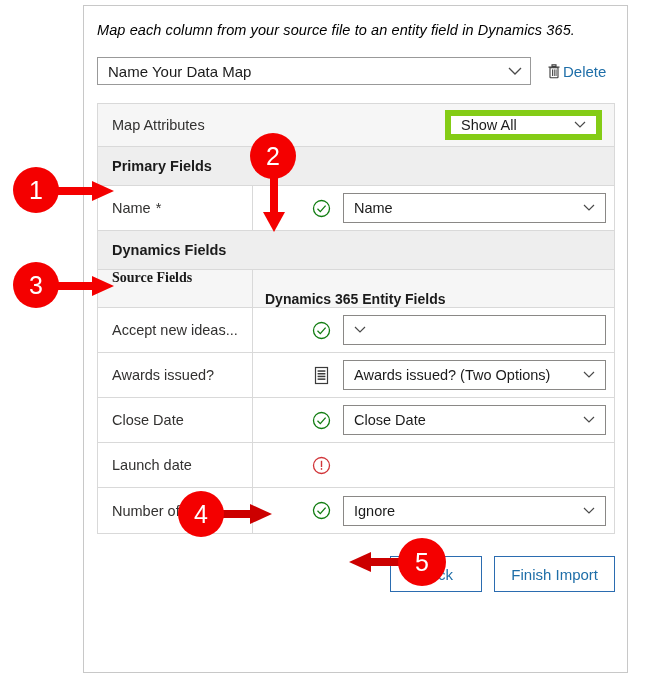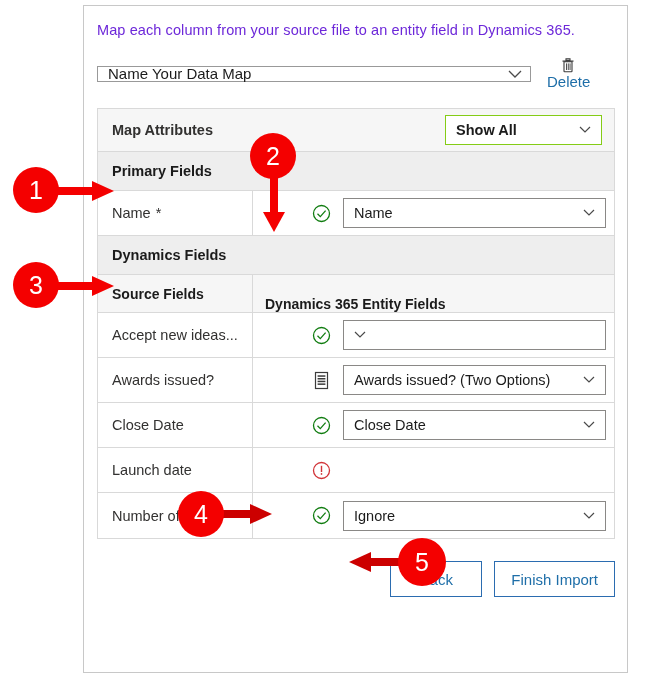--- a/index.html
+++ b/index.html
@@ -29,34 +29,35 @@
 
   #panel-inner {
     position: absolute;
     left: 13px;
     top: 14px;
     width: 518px;
   }
 
   .intro-text {
     font-size: 14.5px;
-    color: #6d28d9;
+    color: #000000;
     line-height: 20px;
     letter-spacing: 0.1px;
+    font-style: italic;
   }
 
   
   .mapname-row {
     display: flex;
     align-items: center;
     margin-top: 17px;
   }
   .mapname-select {
     width: 434px;
-    height: 16px;
+    height: 28px;
     box-sizing: border-box;
     border: 1px solid #999999;
     background: #ffffff;
     display: flex;
     align-items: center;
     padding: 0 8px 0 10px;
     position: relative;
   }
   .mapname-select .val {
     font-size: 15px;
@@ -71,21 +72,20 @@
     flex: 0 0 auto;
     display: inline-block;
   }
   .chev svg { display: block; }
 
   .delete-link {
     display: flex;
     align-items: center;
     margin-left: 16px;
     cursor: pointer;
-    flex-direction: column;
   }
   .trash-icon {
     width: 14px;
     height: 16px;
     margin-right: 2px;
     display: inline-block;
   }
   .delete-label {
     font-size: 15px;
     color: #1e6ea8;
@@ -101,32 +101,31 @@
   }
 
   .row-mapattrs {
     height: 43px;
     background: #f6f6f6;
     border-bottom: 1px solid #d9d9d9;
     display: flex;
     align-items: center;
     padding: 0 12px 0 14px;
     box-sizing: border-box;
-    font-weight: bold;
   }
   .row-mapattrs .title {
     font-size: 14.5px;
     color: #323130;
     flex: 1;
   }
   .showall-select {
     width: 157px;
     height: 30px;
     box-sizing: border-box;
-    border: 1px solid #84cc16;
+    border: 6px solid #84cc16;
     background: #ffffff;
     display: flex;
     align-items: center;
     padding: 0 8px 0 10px;
   }
   .showall-select .val {
     font-size: 14.5px;
     color: #1b1b1b;
     flex: 1;
   }
@@ -152,22 +151,23 @@
     border-bottom: 1px solid #d9d9d9;
     display: flex;
     align-items: stretch;
     box-sizing: border-box;
   }
   .colhead-row .c1 {
     width: 155px;
     box-sizing: border-box;
     border-right: 1px solid #d9d9d9;
     display: flex;
-    align-items: center;
+    align-items: flex-start;
     padding-left: 14px;
+    font-family: Liberation Serif, serif;
   }
   .colhead-row .c2 {
     flex: 1;
     display: flex;
     align-items: flex-end;
     padding-left: 12px;
   }
   .colhead-row .hdr {
     font-size: 14px;
     color: #1b1b1b;

